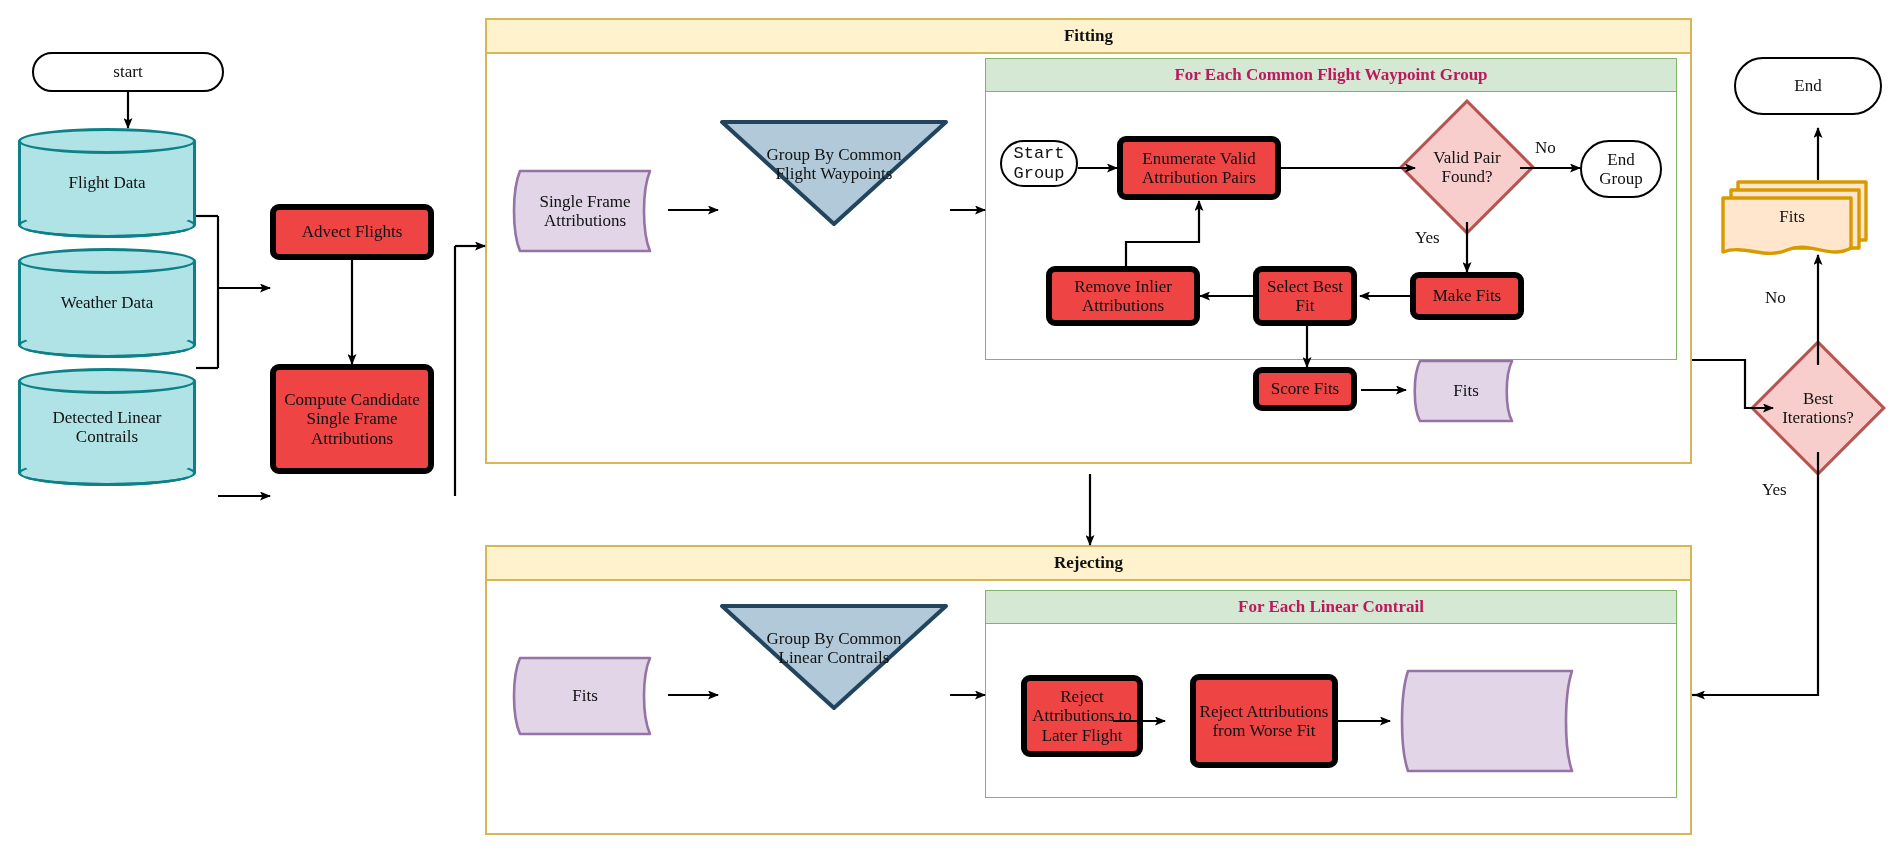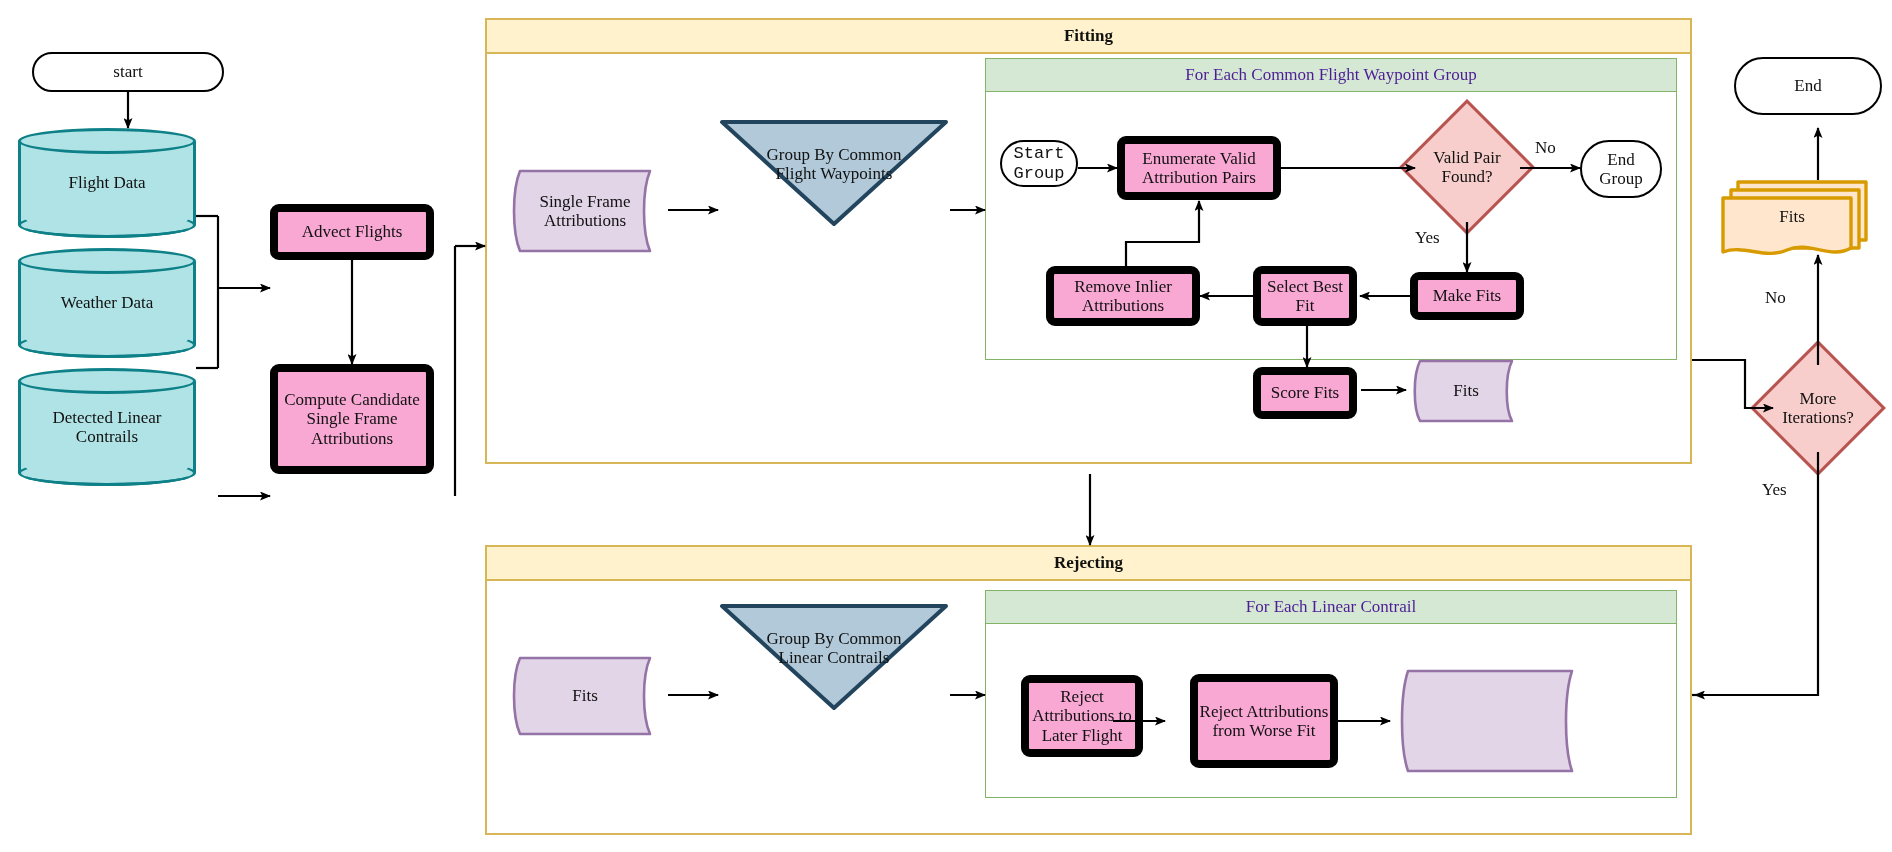--- a/index.html
+++ b/index.html
@@ -10,24 +10,24 @@
 
   
   .pool{position:absolute;box-sizing:border-box;border:2px solid #d6b656;background:#ffffff;}
   .pool-hdr{position:absolute;left:0;top:0;right:0;height:32px;background:#fff2cc;
             border-bottom:2px solid #d6b656;display:flex;align-items:center;justify-content:center;
             font-weight:bold;font-size:17px;color:#111;}
   
   .loop{position:absolute;box-sizing:border-box;border:1.5px solid #82b366;background:#ffffff;}
   .loop-hdr{position:absolute;left:0;top:0;right:0;height:32px;background:#d5e8d4;
             border-bottom:1.5px solid #82b366;display:flex;align-items:center;justify-content:center;
-            font-weight:normal;font-size:17px;color:#4c1d95;}
-
-  
-  .proc{border:8px solid #000000;background:#f9a8d4;border-radius:9px;font-size:17px;}
+            font-weight:bold;font-size:17px;color:#be185d;}
+
+  
+  .proc{border:6px solid #000000;background:#ef4444;border-radius:9px;font-size:17px;}
   
   .term{border:2.5px solid #000;background:#fff;border-radius:999px;font-size:17px;}
   
   .dec{font-size:17px;}
   .dec .dia{position:absolute;inset:0;background:#f8cecc;border:3px solid #b85450;
             transform:rotate(45deg);box-sizing:border-box;}
   
   .db{font-size:17px;}
   .db .body{position:absolute;left:0;right:0;top:13px;bottom:13px;background:#b0e3e6;
             border-left:3px solid #0e8088;border-right:3px solid #0e8088;box-sizing:border-box;}
@@ -215,21 +215,21 @@
   </div>
 
   <div class="node proc" style="left:1253px;top:266px;width:104px;height:60px;">
     <span class="lbl" style="max-width:94px;">Select Best Fit</span>
   </div>
 
   <div class="node proc" style="left:1046px;top:266px;width:154px;height:60px;">
     <span class="lbl" style="max-width:146px;">Remove Inlier Attributions</span>
   </div>
 
-  <div class="node proc" style="left:1253px;top:367px;width:104px;height:52px;">
+  <div class="node proc" style="left:1253px;top:367px;width:104px;height:44px;">
     <span class="lbl">Score Fits</span>
   </div>
 
   <div class="node tape" style="left:1406px;top:358px;width:120px;height:66px;">
     <svg viewBox="0 0 120 66" preserveAspectRatio="none">
       <path d="M14,3 L106,3 C99,17 99,50 106,63 L14,63 C7,50 7,17 14,3 Z" fill="#e1d5e7" stroke="#9673a6" stroke-width="2.6" stroke-linejoin="round"></path>
     </svg>
     <span class="lbl">Fits</span>
   </div>
 
@@ -288,21 +288,21 @@
     <svg viewBox="0 0 152 82" preserveAspectRatio="none">
       <path d="M20,4 L148,4 L148,62 L20,62 Z" fill="#ffe6cc" stroke="#d79b00" stroke-width="3.4" stroke-linejoin="round"></path>
       <path d="M13,12 L141,12 L141,70 L13,70 Z" fill="#ffe6cc" stroke="#d79b00" stroke-width="3.4" stroke-linejoin="round"></path>
       <path d="M5,20 L133,20 L133,70 C112,82 91,62 69,72 C47,82 26,66 5,74 Z" fill="#ffe6cc" stroke="#d79b00" stroke-width="3.4" stroke-linejoin="round"></path>
     </svg>
     <span class="lbl" style="margin-top:-4px;margin-left:-4px;">Fits</span>
   </div>
 
   <div class="node dec" style="left:1751px;top:341px;width:134px;height:134px;">
     <div class="dia" style="left:19px;top:19px;width:96px;height:96px;"></div>
-    <span class="lbl" style="max-width:106px;">More Iterations?</span>
+    <span class="lbl" style="max-width:106px;">Best Iterations?</span>
   </div>
 
   <div class="edgelbl" style="left:1765px;top:288px;">
     <span>No</span>
   </div>
   <div class="edgelbl" style="left:1762px;top:480px;">
     <span>Yes</span>
   </div>
 
 </div>

